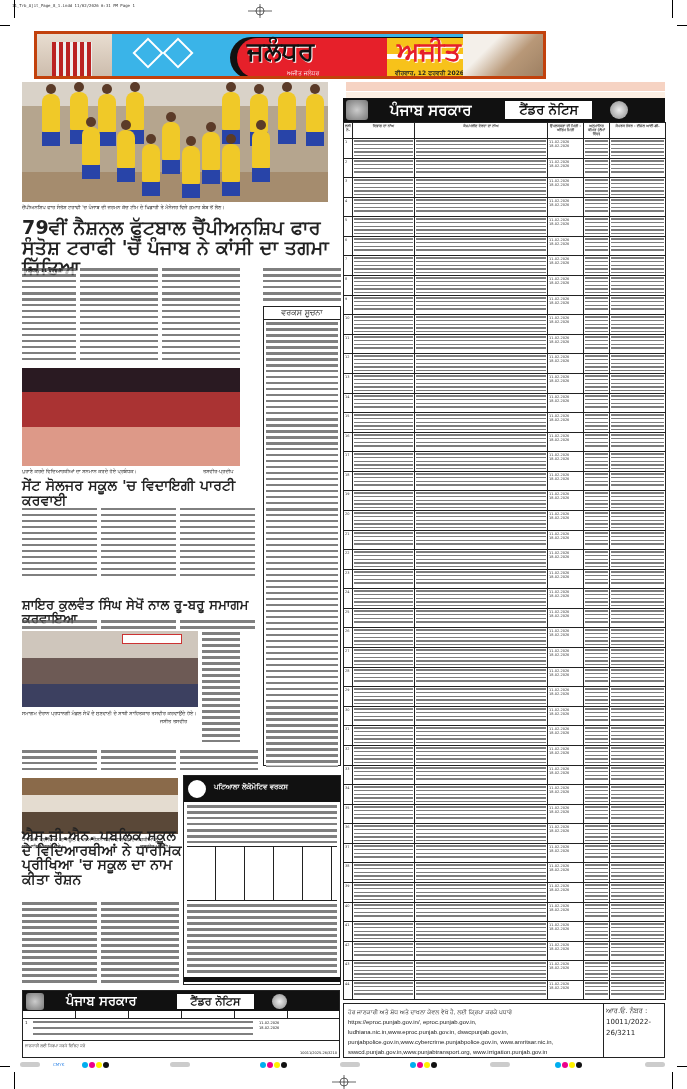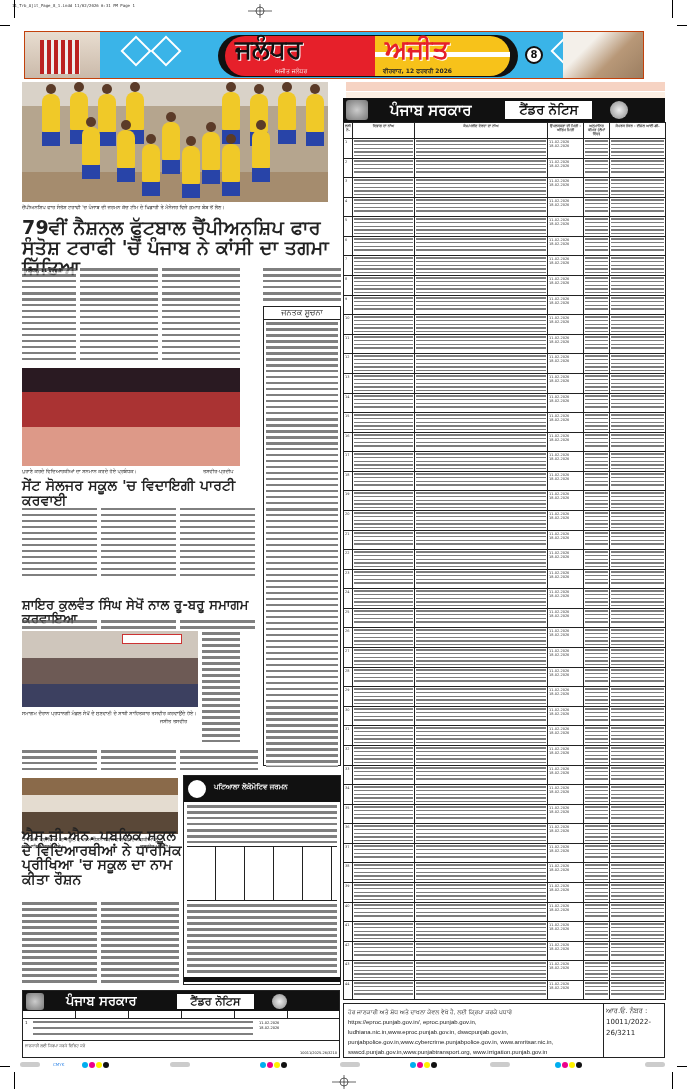--- a/index.html
+++ b/index.html
@@ -1,21 +1,21 @@
 <!DOCTYPE html>
 <html><head>
 <meta charset="utf-8">
 <style>
   *{box-sizing:border-box;margin:0;padding:0}
   body{width:687px;height:1089px;background:#fff;position:relative;overflow:hidden;font-family:"DejaVu Sans",sans-serif;color:#111}
   .abs{position:absolute}
   .slug{left:12px;top:3px;font-size:4px;color:#333;font-family:"DejaVu Sans Mono",monospace}
   .crop{background:#000}
   
-  .mast{left:24px;top:31px;width:620px;height:48px;border:1px solid #c2410c;background:#3ab4e8;overflow:hidden}
+  .mast{left:34px;top:31px;width:512px;height:48px;border:3px solid #c2410c;background:#3ab4e8;overflow:hidden}
   .mast .photo-l{position:absolute;left:0;top:0;width:75px;height:48px;background:linear-gradient(#e8ddd0,#c9b8a8);}
   .mast .photo-l:after{content:"";position:absolute;left:15px;top:8px;width:40px;height:34px;background:repeating-linear-gradient(90deg,#b22 0 4px,#eee 4px 7px)}
   .mast .photo-r{position:absolute;right:0;top:0;width:80px;height:48px;background:linear-gradient(135deg,#f4f0ea 30%,#b89878 60%,#9a7d60)}
   .mast .pill{position:absolute;left:193px;top:3px;width:300px;height:42px;border-radius:21px;background:#111}
   .mast .red{position:absolute;left:200px;top:4px;width:150px;height:40px;background:#e6202a;border-radius:20px 0 0 20px}
   .mast .yel{position:absolute;left:350px;top:4px;width:135px;height:40px;background:#f7c21a;border-radius:0 20px 20px 0}
   .mast .yel:after{content:"";position:absolute;left:0;top:16px;width:100%;height:5px;background:#fff}
   .mast .t1{position:absolute;left:210px;top:2px;font-size:26px;font-weight:bold;color:#111;text-shadow:1px 1px 0 #fff}
   .mast .t1sub{position:absolute;left:250px;top:35px;font-size:6px;color:#fff}
   .mast .t2{position:absolute;left:360px;top:2px;font-size:26px;font-weight:bold;color:#e6202a;text-shadow:1px 1px 0 #fff}
@@ -112,21 +112,21 @@
 </div>
 <div class="abs caption" style="left:22px;top:204px;width:306px">ਚੈਂਪੀਅਨਸ਼ਿਪ ਫਾਰ ਸੰਤੋਸ਼ ਟਰਾਫੀ 'ਚ ਪੰਜਾਬ ਦੀ ਜਰਮਨ ਕੋਚ ਟੀਮ ਦੇ ਖਿਡਾਰੀ ਤੇ ਮੈਨੇਜਰ ਵਿਜੇ ਕੁਮਾਰ ਬੰਬ ਤੋਂ ਲੈਣ।</div>
 <div class="abs hl" style="left:22px;top:218px;width:320px;font-size:19px">79ਵੀਂ ਨੈਸ਼ਨਲ ਫੁੱਟਬਾਲ ਚੈਂਪੀਅਨਸ਼ਿਪ ਫਾਰ ਸੰਤੋਸ਼ ਟਰਾਫੀ 'ਚੋਂ ਪੰਜਾਬ ਨੇ ਕਾਂਸੀ ਦਾ ਤਗਮਾ ਜਿੱਤਿਆ</div>
 <div class="abs textcol lines" style="left:22px;top:268px;width:54px;height:96px"></div>
 <div class="abs textcol lines" style="left:80px;top:268px;width:78px;height:96px"></div>
 <div class="abs textcol lines" style="left:162px;top:268px;width:78px;height:96px"></div>
 <div class="abs textcol lines" style="left:263px;top:268px;width:78px;height:34px"></div>
 <div class="abs" style="left:26px;top:268px;font-size:4.5px;font-weight:bold">ਜਲੰਧਰ, 11 ਫਰਵਰੀ</div>
 
 <div class="abs box" style="left:263px;top:306px;width:78px;height:460px">
-  <div style="font-size:8px;text-align:center;border-bottom:1px solid #222;padding:1px 0">ਜਨਤਕ ਸੂਚਨਾ</div>
+  <div style="font-size:8px;text-align:center;border-bottom:1px solid #222;padding:1px 0">ਵਰਕਸ ਸੂਚਨਾ</div>
   <div class="lines" style="margin:2px;height:445px"></div>
 </div>
 
 <div class="abs photo ph-party"></div>
 <div class="abs caption" style="left:22px;top:468px;width:150px">ਪੁਰਾਣੇ ਕਰਦੇ ਵਿਦਿਆਰਥੀਆਂ ਦਾ ਸਨਮਾਨ ਕਰਦੇ ਹੋਏ ਪ੍ਰਬੰਧਕ।</div>
 <div class="abs caption" style="left:203px;top:468px">ਤਸਵੀਰ-ਪ੍ਰਦੀਪ</div>
 <div class="abs hl" style="left:22px;top:478px;width:240px;font-size:14px">ਸੇਂਟ ਸੋਲਜਰ ਸਕੂਲ 'ਚ ਵਿਦਾਇਗੀ ਪਾਰਟੀ ਕਰਵਾਈ</div>
 <div class="abs textcol lines" style="left:22px;top:508px;width:75px;height:70px"></div>
 <div class="abs textcol lines" style="left:101px;top:508px;width:75px;height:70px"></div>
 <div class="abs textcol lines" style="left:180px;top:508px;width:75px;height:70px"></div>
@@ -148,21 +148,21 @@
 <div class="abs photo ph-school"></div>
 <div class="abs caption" style="left:22px;top:836px;width:156px">ਧਾਰਮਿਕ ਪ੍ਰੀਖਿਆ 'ਚ ਸਕੂਲ ਦਾ ਨਾਮ ਰੌਸ਼ਨ ਕਰਨ ਵਾਲੇ ਵਿਦਿਆਰਥੀਆਂ ਨੂੰ ਸਨਮਾਨਿਤ ਕਰਦੇ ਹੋਏ।</div>
 <div class="abs caption" style="left:140px;top:843px">ਤਸਵੀਰ ਪ੍ਰਦੀਪ</div>
 <div class="abs hl" style="left:22px;top:828px;width:160px;font-size:14px">ਐਸ.ਜੀ.ਐਨ. ਪਬਲਿਕ ਸਕੂਲ ਦੇ ਵਿਦਿਆਰਥੀਆਂ ਨੇ ਧਾਰਮਿਕ ਪ੍ਰੀਖਿਆ 'ਚ ਸਕੂਲ ਦਾ ਨਾਮ ਕੀਤਾ ਰੌਸ਼ਨ</div>
 <div class="abs textcol lines" style="left:22px;top:902px;width:75px;height:84px"></div>
 <div class="abs textcol lines" style="left:101px;top:902px;width:78px;height:84px"></div>
 
 <div class="abs" style="left:183px;top:775px;width:158px;height:210px;border:1px solid #222">
   <div class="bar-black" style="height:26px;position:relative">
     <div style="position:absolute;left:2px;top:2px;width:22px;height:22px;border-radius:50%;background:#fff;border:2px solid #111"></div>
-    <div style="position:absolute;left:30px;top:7px;font-size:7px;font-weight:bold">ਪਟਿਆਲਾ ਲੋਕੋਮੋਟਿਵ ਜਰਮਨ</div>
+    <div style="position:absolute;left:30px;top:7px;font-size:7px;font-weight:bold">ਪਟਿਆਲਾ ਲੋਕੋਮੋਟਿਵ ਵਰਕਸ</div>
   </div>
   <div class="lines" style="margin:3px;height:38px"></div>
   <div style="margin:3px;height:55px;border-top:1px solid #222;border-bottom:1px solid #222;background:repeating-linear-gradient(90deg,transparent 0 28px,#222 28px 29px)"></div>
   <div class="lines" style="margin:3px;height:70px"></div>
   <div class="bar-black" style="height:5px"></div>
 </div>
 
 <div class="abs tender">
   <div class="tbanner">
     <div class="emb"></div>

